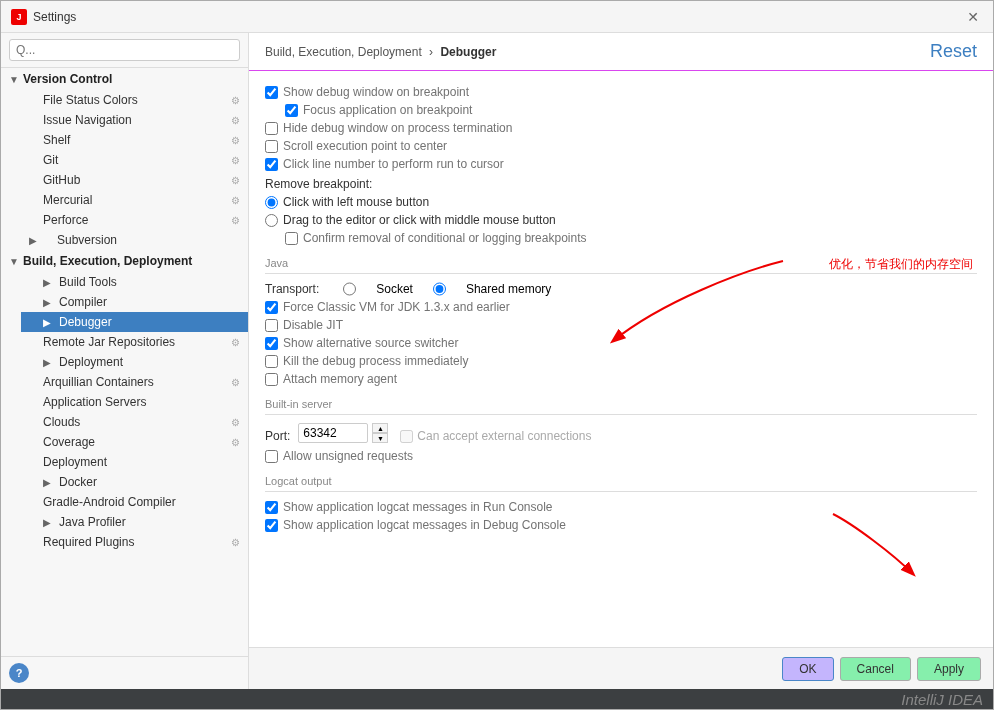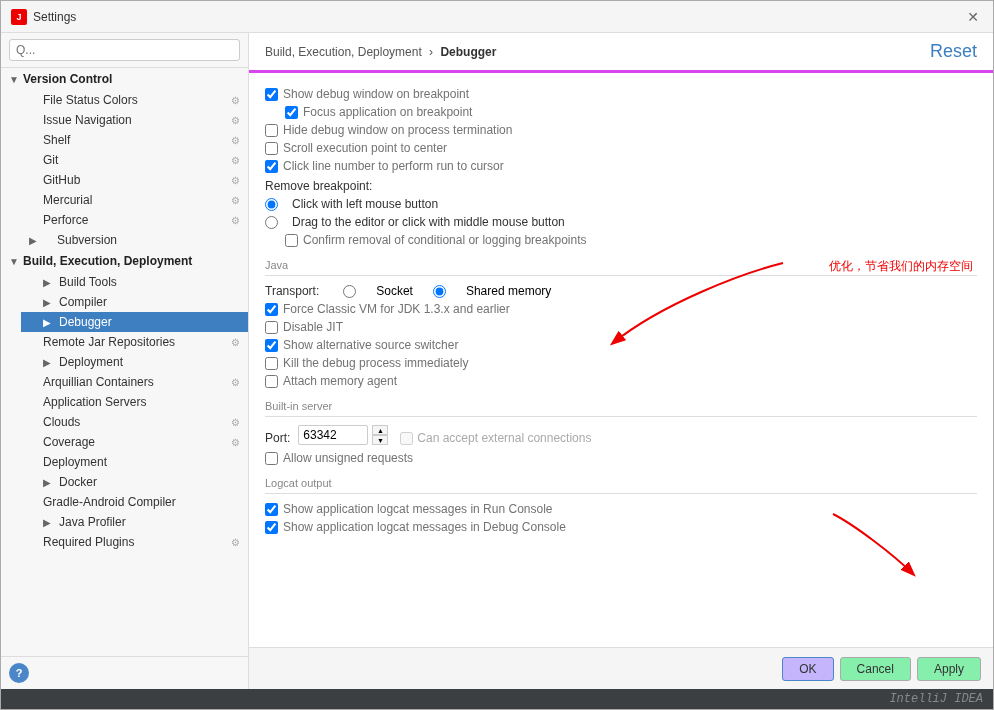--- a/index.html
+++ b/index.html
@@ -125,21 +125,21 @@
       flex: 1;
       display: flex;
       flex-direction: column;
       overflow: hidden;
     }
     .main-header {
       display: flex;
       align-items: center;
       justify-content: space-between;
       padding: 8px 16px;
-      border-bottom: 3px solid #d946ef;
+      border-bottom: 1px solid #d946ef;
       background: #fff;
     }
     .breadcrumb {
       font-size: 12px;
       color: #555;
     }
     .breadcrumb .current { color: #333; font-weight: bold; }
     .reset-btn {
       color: #3d7fc1;
       cursor: pointer;
@@ -176,34 +176,33 @@
     .checkbox-row label { cursor: pointer; font-size: 12px; color: #737373; }
 
     .indent-row {
       margin-left: 20px;
     }
 
     .radio-row {
       display: flex;
       align-items: center;
       margin: 4px 0;
-      gap: 14px;
+      gap: 5px;
     }
     .radio-row input[type=radio] { margin: 0; cursor: pointer; }
     .radio-row label { cursor: pointer; font-size: 12px; color: #333; }
 
     .remove-bp-label {
       font-size: 12px;
       color: #333;
       margin: 6px 0 4px 0;
     }
 
     .transport-row {
       display: flex;
-      align-items: center;
       gap: 20px;
       margin: 0 0;
     }
     .transport-label { font-size: 12px; color: #333; margin-right: 4px; }
     .port-row {
       display: flex;
       align-items: flex-end;
       gap: 8px;
       margin: 6px 0;
     }
@@ -268,23 +267,22 @@
     .intellij-strip {
       height: 20px;
       background: #3c3f41;
       display: flex;
       align-items: center;
       justify-content: flex-end;
       padding: 0 10px;
     }
     .intellij-label {
       color: #888;
-      font-size: 12px;
+      font-size: 15px;
       font-style: italic;
-      font-family: Liberation Mono, monospace;
     }
   </style>
 </head>
 <body>
 
 <div class="window">
 
   <div class="title-bar">
     <div class="title-bar-icon">
       <span>J</span>

